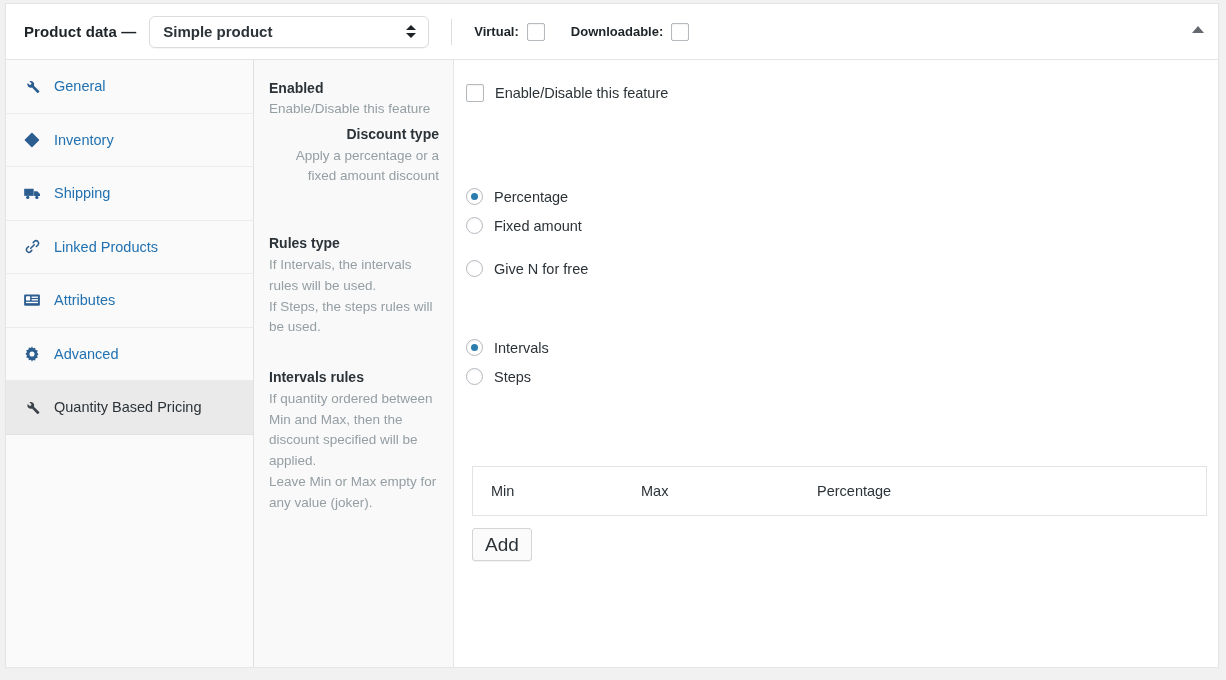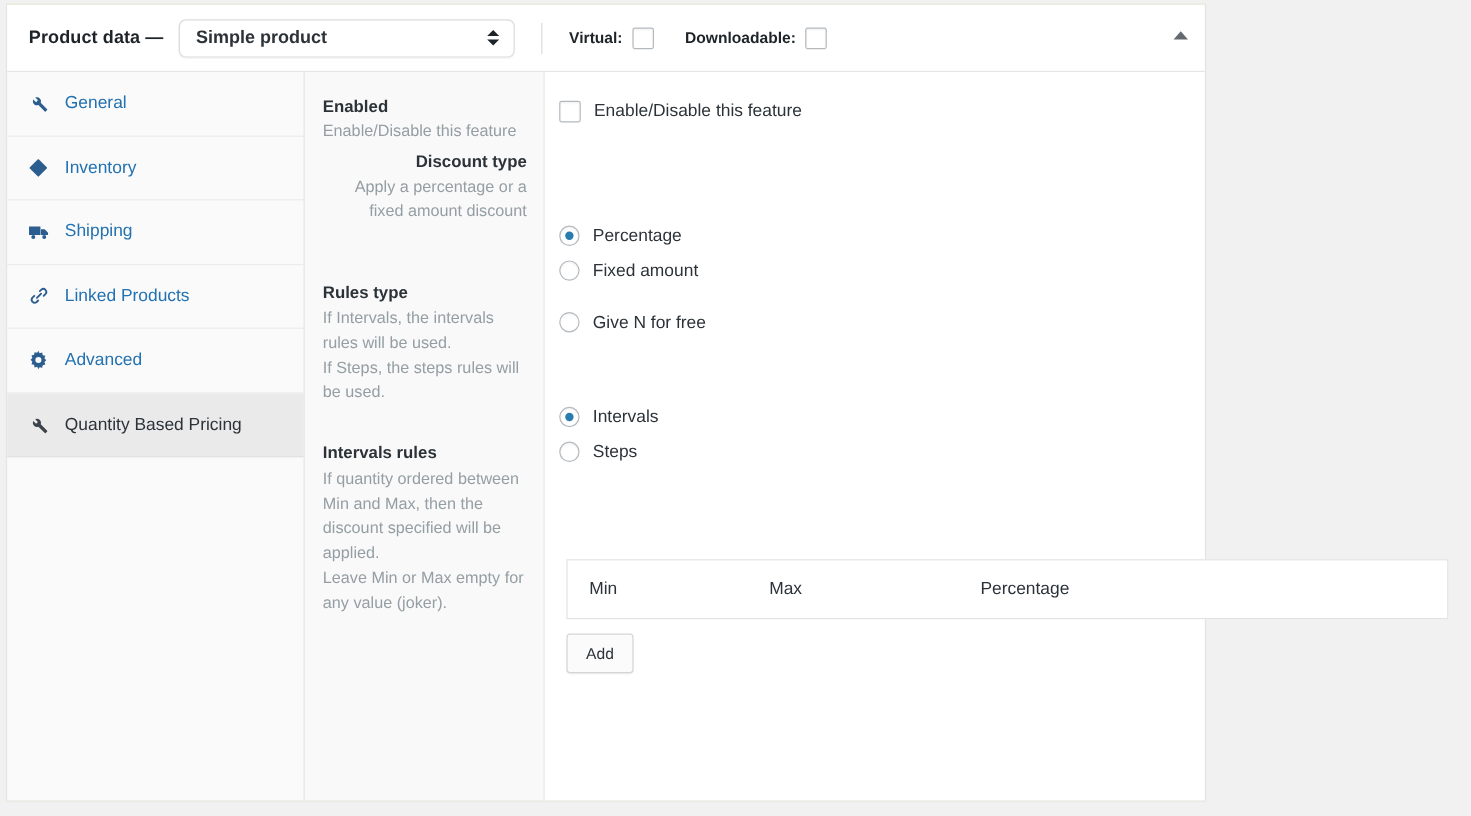--- a/index.html
+++ b/index.html
@@ -15,23 +15,23 @@
     height: 680px;
     overflow: hidden;
     background: #f1f1f1;
   }
 
   
   .panel {
     position: absolute;
     left: 5px;
     top: 3px;
-    width: 1000px;
+    width: 1214px;
     height: 664px;
-    background: #fef9c3;
+    background: #a16207;
     border: 1px solid #e2e4e7;
     box-sizing: border-box;
     box-shadow: 0 1px 1px rgba(0,0,0,0.04);
   }
 
   
   .panel-header {
     position: relative;
     height: 56px;
     border-bottom: 1px solid #e5e5e5;
@@ -284,21 +284,21 @@
     position: absolute;
     left: 18px;
     top: 468px;
     min-width: 56px;
     height: 33px;
     padding: 0 12px;
     border: 1px solid #d5d5d5;
     border-radius: 3px;
     background: #fbfbfb;
     color: #2c3338;
-    font-size: 13px;
+    font-size: 19px;
     font-family: "Liberation Sans", sans-serif;
     cursor: pointer;
     box-shadow: 0 1px 0 rgba(0,0,0,0.05);
   }
 </style>
 </head>
 <body>
 
 <div id="root">
   <div class="panel">
@@ -367,20 +367,32 @@
           <span class="tab-icon">
             <svg width="17" height="17" viewBox="0 0 24 24" fill="none" stroke="#2c5d8f" stroke-width="2.2" stroke-linecap="round">
               <path d="M9.5 14.5l5-5"></path>
               <path d="M13 6.5l2-2a3.6 3.6 0 015 5l-2.5 2.5"></path>
               <path d="M11 17.5l-2 2a3.6 3.6 0 01-5-5l2.5-2.5"></path>
             </svg>
           </span>
           <span class="tab-label">Linked Products</span>
         </div>
 
+        <div class="tab">
+          <span class="tab-icon">
+            <svg width="18" height="18" viewBox="0 0 24 24">
+              <rect x="1.5" y="4.5" width="21" height="15" rx="1.6" fill="#2c5d8f"></rect>
+              <rect x="4" y="7" width="5.5" height="5.5" rx="0.6" fill="#ffffff"></rect>
+              <rect x="11.5" y="7.4" width="8.5" height="1.8" fill="#ffffff"></rect>
+              <rect x="11.5" y="10.8" width="8.5" height="1.8" fill="#ffffff"></rect>
+              <rect x="4" y="14.4" width="16" height="1.8" fill="#ffffff"></rect>
+            </svg>
+          </span>
+          <span class="tab-label">Attributes</span>
+        </div>
 
         <div class="tab">
           <span class="tab-icon">
             <svg width="18" height="18" viewBox="0 0 24 24" fill="#2c5d8f">
               <path d="M12 1.8l1.3 2.6 2.9-.7.6 2.9 2.9.7-1 2.8 2 2.1-2 2.1 1 2.8-2.9.7-.6 2.9-2.9-.7L12 22.2l-1.3-2.6-2.9.7-.6-2.9-2.9-.7 1-2.8-2-2.1 2-2.1-1-2.8 2.9-.7.6-2.9 2.9.7z"></path>
               <circle cx="12" cy="12" r="3.4" fill="#fafafa"></circle>
             </svg>
           </span>
           <span class="tab-label">Advanced</span>
         </div>

